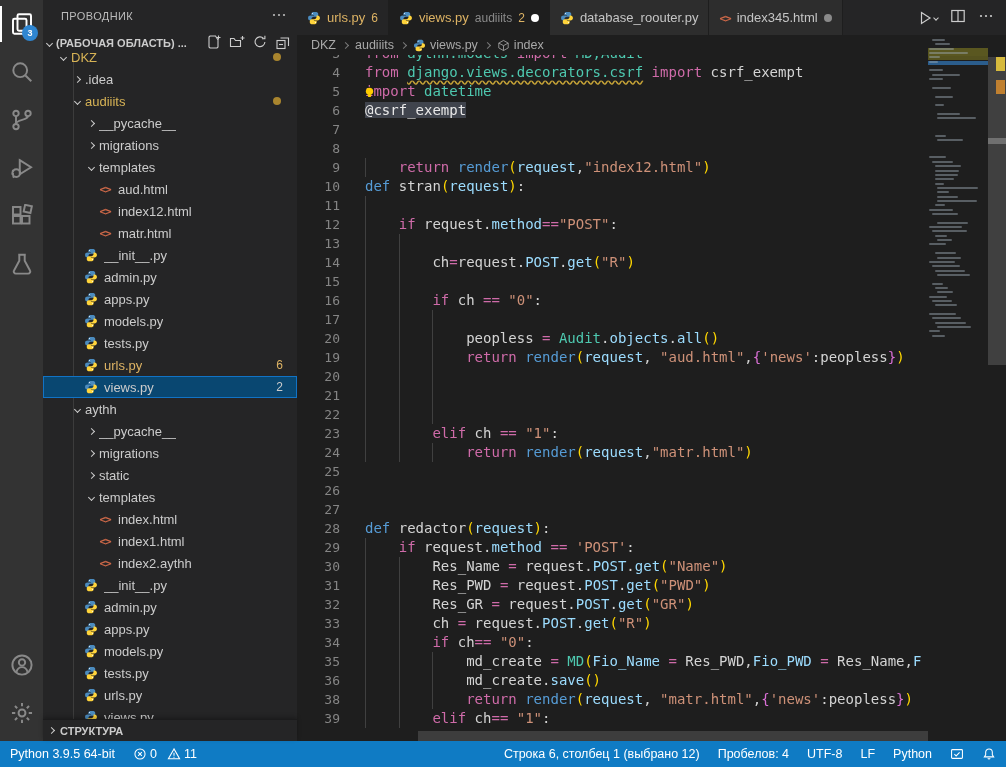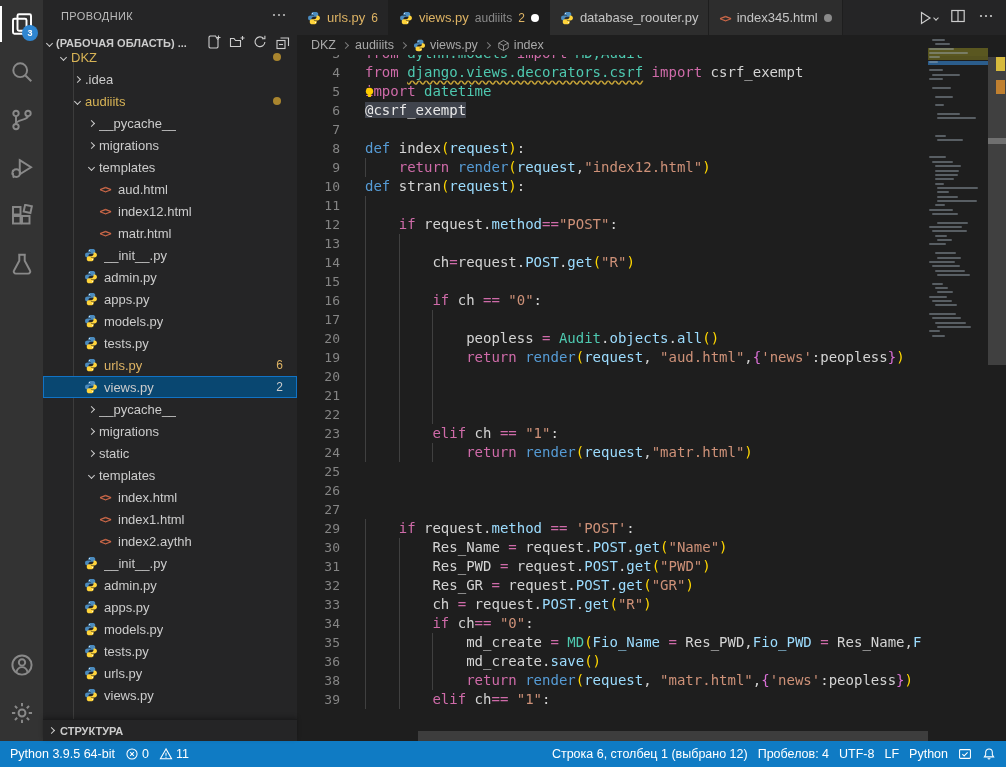--- a/index.html
+++ b/index.html
@@ -85,21 +85,21 @@
   .mm-stripe{position:absolute;left:0;right:0;height:4px;}
   .mm-bar{position:absolute;height:2px;border-radius:1px;background:rgba(160,172,185,.45);}
   .vscroll{position:absolute;top:0;right:0;width:18px;bottom:0;z-index:5;cursor:pointer;}
   .vs-slider{position:absolute;left:0;right:0;top:22px;height:308px;background:rgba(121,121,121,.38);}
   .vs-mark{position:absolute;right:1px;width:9px;height:14px;}
   .vs-band{position:absolute;left:0;right:0;height:6px;top:103px;background:rgba(170,170,170,.45);}
   .hscroll{position:absolute;bottom:0;left:121px;width:560px;height:10px;background:rgba(121,121,121,.35);z-index:4;cursor:pointer;}
 
   
   .statusbar{height:26px;background:#0f7bc4;color:#ffffff;display:flex;align-items:center;font-size:12.5px;flex-shrink:0;padding:0 10px;}
-  .sb-left,.sb-right{display:flex;align-items:center;gap:10px;}
+  .sb-left,.sb-right{display:flex;align-items:center;gap:18px;}
   .sb-right{margin-left:auto;}
   .sb-item{display:flex;align-items:center;gap:4px;cursor:pointer;white-space:nowrap;}
   .sb-item svg{width:14px;height:14px;stroke:#ffffff;fill:none;stroke-width:1.2;}
   .probs{display:flex;align-items:center;gap:10px;}
   .probs .pg{display:flex;align-items:center;gap:3px;}
 </style>
 </head>
 <body>
 
 <svg width="0" height="0" style="position:absolute">
@@ -400,20 +400,27 @@
             <span style="width:40px;flex-shrink:0"></span>
             <span class="ficon">
               <svg>
                 <use href="#i-python"></use>
               </svg>
             </span>
             <span class="tlabel">views.py</span>
             <span class="tbadge">2</span>
           </div>
           <div class="trow">
+            <span style="width:26px;flex-shrink:0"></span>
+            <span class="chevbox">
+              <span class="chev down"></span>
+            </span>
+            <span class="tlabel">aythh</span>
+          </div>
+          <div class="trow">
             <span style="width:40px;flex-shrink:0"></span>
             <span class="chevbox">
               <span class="chev right"></span>
             </span>
             <span class="tlabel">__pycache__</span>
           </div>
           <div class="trow">
             <span style="width:40px;flex-shrink:0"></span>
             <span class="chevbox">
               <span class="chev right"></span>
@@ -596,21 +603,20 @@
             <div class="line">
          <span class="ln">6</span>
               <span class="lc"><span class="tk-sel">@csrf_exempt</span></span>
        </div>
             <div class="line">
          <span class="ln">7</span>
               <span class="lc"></span>
        </div>
             <div class="line">
          <span class="ln">8</span>
-              <span class="lc"><span class="tk-d">def </span><span class="tk-w">index</span><span class="tk-b1">(</span><span class="tk-v">request</span><span class="tk-b1">)</span><span class="tk-p">:</span></span>
        </div>
             <div class="line">
          <span class="ln">9</span>
               <i class="g" style="left:68.0px"></i>
               <span class="lc"><span class="tk-p">    </span><span class="tk-k">return </span><span class="tk-d">render</span><span class="tk-b1">(</span><span class="tk-v">request</span><span class="tk-p">,</span><span class="tk-s">"index12.html"</span><span class="tk-b1">)</span></span>
        </div>
             <div class="line">
          <span class="ln">10</span>
               <span class="lc"><span class="tk-d">def </span><span class="tk-w">stran</span><span class="tk-b1">(</span><span class="tk-v">request</span><span class="tk-b1">)</span><span class="tk-p">:</span></span>
        </div>
@@ -707,20 +713,24 @@
          <span class="ln">25</span>
               <span class="lc"></span>
        </div>
             <div class="line">
          <span class="ln">26</span>
               <span class="lc"></span>
        </div>
             <div class="line">
          <span class="ln">27</span>
               <span class="lc"></span>
+       </div>
+            <div class="line">
+         <span class="ln">28</span>
+              <span class="lc"><span class="tk-d">def </span><span class="tk-w">redactor</span><span class="tk-b1">(</span><span class="tk-v">request</span><span class="tk-b1">)</span><span class="tk-p">:</span></span>
        </div>
             <div class="line">
          <span class="ln">29</span>
               <i class="g" style="left:68.0px"></i>
               <span class="lc"><span class="tk-p">    </span><span class="tk-k">if </span><span class="tk-w">request</span><span class="tk-p">.</span><span class="tk-pr">method</span><span class="tk-k"> == </span><span class="tk-s">'POST'</span><span class="tk-p">:</span></span>
        </div>
             <div class="line">
          <span class="ln">30</span>
               <i class="g" style="left:68.0px"></i>
               <i class="g" style="left:101.6px"></i>

